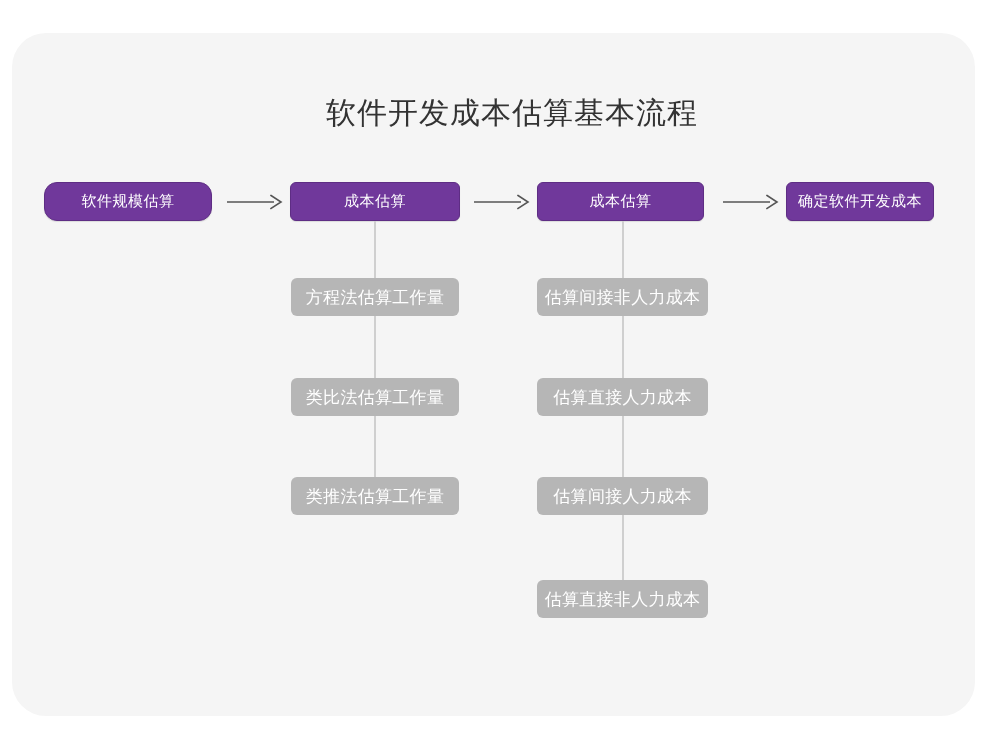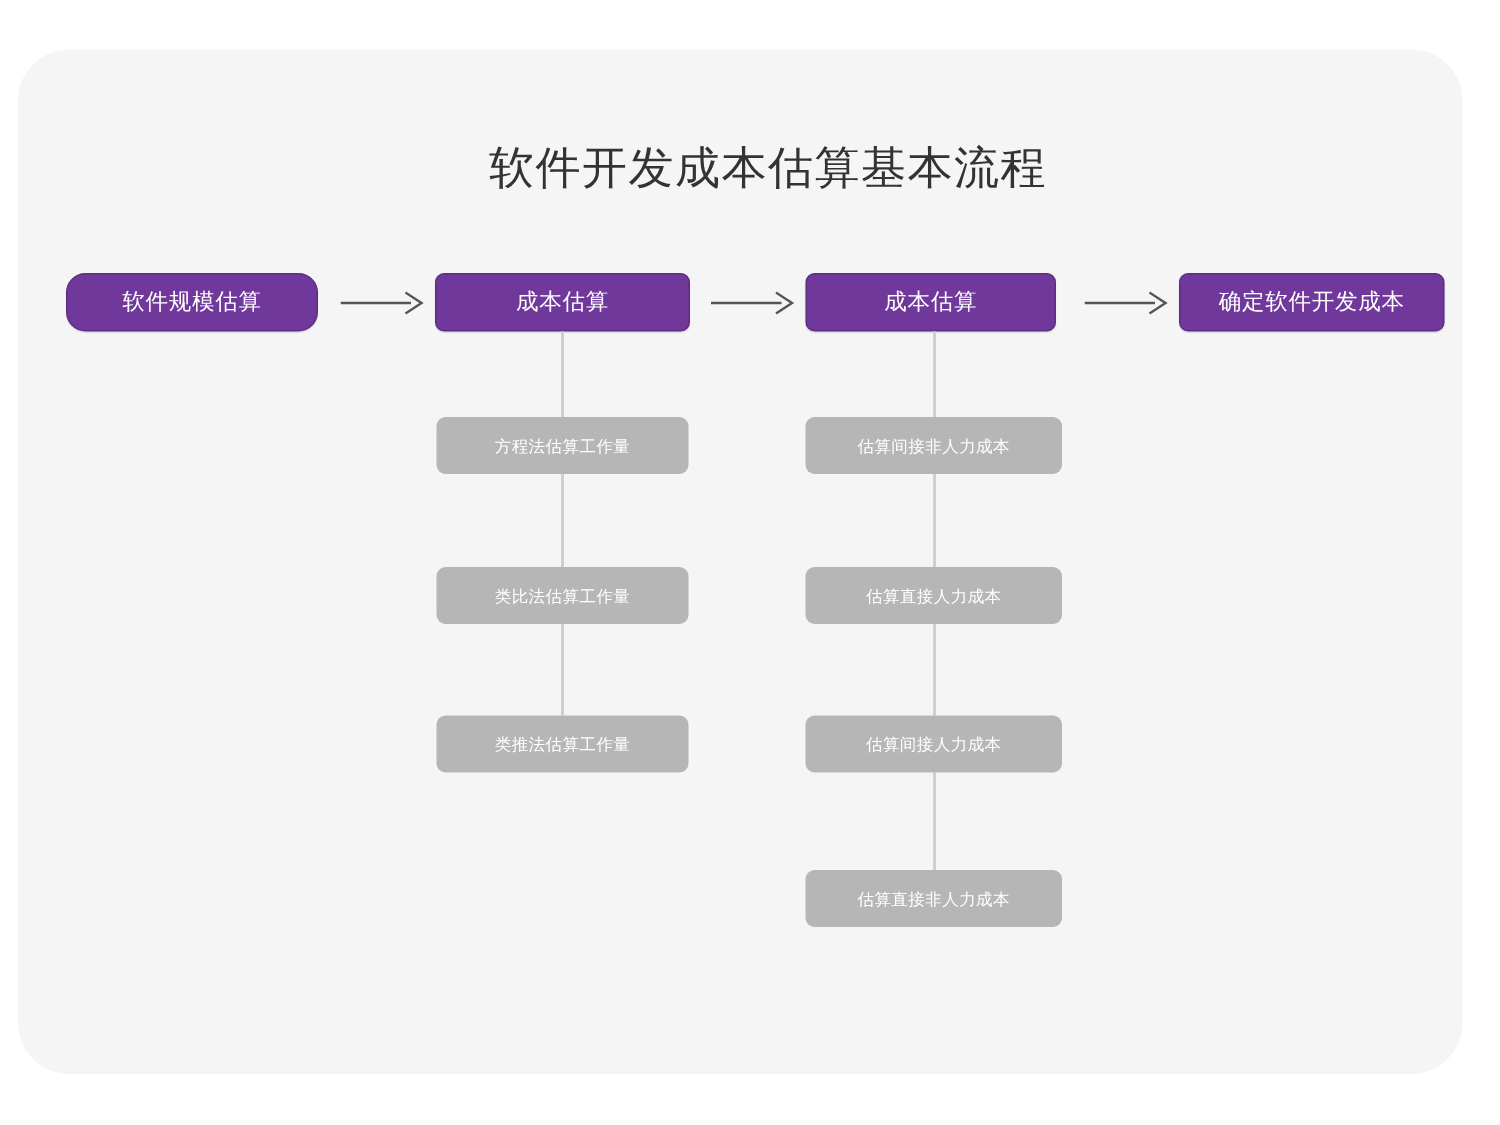--- a/index.html
+++ b/index.html
@@ -66,21 +66,21 @@
     height: 39px;
     font-size: 15px;
     letter-spacing: 0.5px;
     box-shadow: 0 1px 1px rgba(0,0,0,0.10);
   }
 
   .node.sub {
     background: #b6b6b6;
     border-radius: 6px;
     height: 38px;
-    font-size: 11px;
+    font-size: 17px;
     letter-spacing: 0.3px;
     color: #ffffff;
   }
 
   
   .vline {
     position: absolute;
     width: 2px;
     background: #cfcfcf;
   }
@@ -100,21 +100,21 @@
   <div class="card"></div>
 
   <div class="chart-title">软件开发成本估算基本流程</div>
 
   <div class="node primary" style="left:44px; top:182px; width:168px;border-radius:13px;">软件规模估算</div>
 
   <div class="node primary" style="left:290px; top:182px; width:170px;">成本估算</div>
 
   <div class="node primary" style="left:537px; top:182px; width:167px;">成本估算</div>
 
-  <div class="node primary" style="left:786px; top:182px; width:177px;">确定软件开发成本</div>
+  <div class="node primary" style="left:786px; top:182px; width:148px;">确定软件开发成本</div>
 
   <div class="arrow" style="left:227px; top:192px; width:56px;">
     <svg width="56" height="20" viewBox="0 0 56 20">
       <path d="M0 10 L47 10" stroke="#555555" stroke-width="1.6" fill="none"></path>
       <path d="M44 3.5 L54 10 L44 16.5" stroke="#555555" stroke-width="1.6" fill="none" stroke-linecap="square" stroke-linejoin="miter"></path>
     </svg>
   </div>
 
   <div class="arrow" style="left:474px; top:192px; width:56px;">
     <svg width="56" height="20" viewBox="0 0 56 20">

